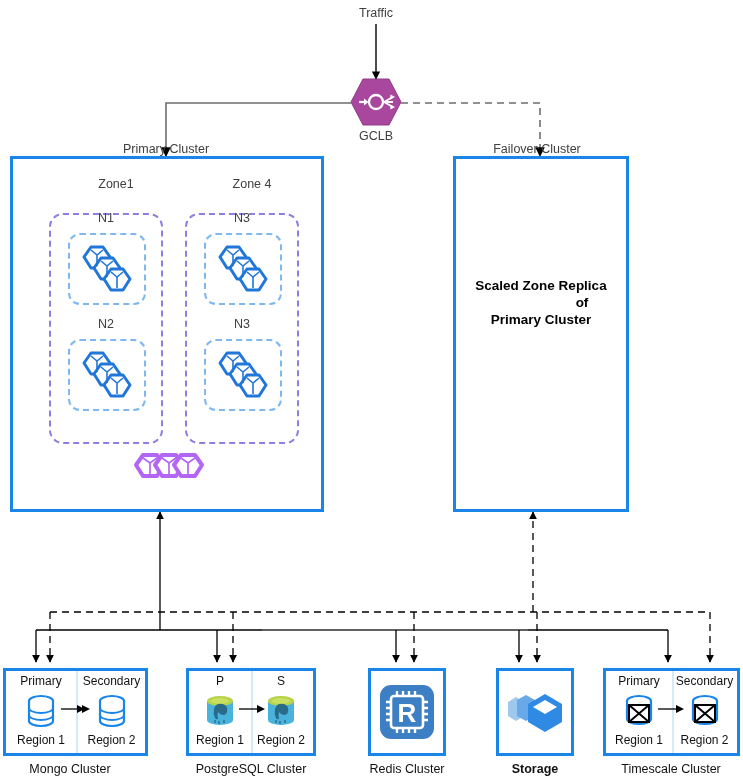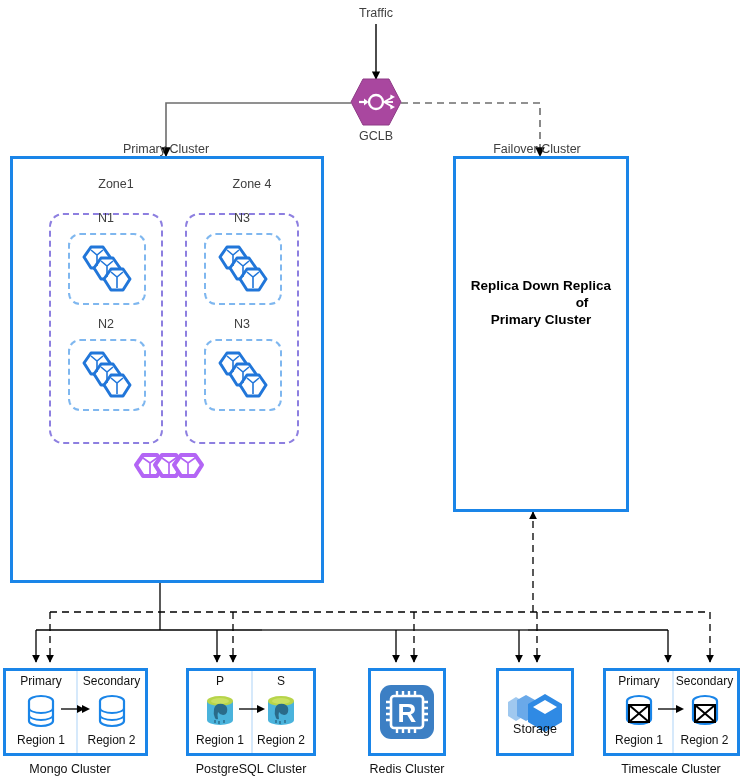--- a/index.html
+++ b/index.html
@@ -133,21 +133,21 @@
       <path d="M 34 24 L 43 24" stroke="#fff" stroke-width="1.9"></path>
       <path d="M 34 24 L 42 28.5" stroke="#fff" stroke-width="1.9"></path>
       <path d="M 40.5 16.5 L 45 19 L 40 21.5 z" fill="#fff"></path>
       <path d="M 40.5 31.5 L 45 29 L 40 26.5 z" fill="#fff"></path>
     </svg>
   </div>
   <div class="lbl ctr" style="left:376px;top:129px;">GCLB</div>
 
   <div class="lbl ctr" style="left:166px;top:142px;">Primary Cluster</div>
 
-  <div class="cluster-box" style="left:10px;top:156px;width:314px;height:427px;">
+  <div class="cluster-box" style="left:10px;top:156px;width:314px;height:356px;">
 
     <div class="lbl ctr" style="left:103px;top:18px;">Zone1</div>
     <div class="zone-box" style="left:36px;top:54px;width:114px;height:231px;"></div>
 
     <div class="lbl ctr" style="left:93px;top:52px;">N1</div>
     <div class="node-box" style="left:55px;top:74px;width:78px;height:72px;"></div>
     <div style="position:absolute;left:66px;top:84px;">
       <svg width="56" height="52" viewBox="0 0 56 52">
         <g fill="#ffffff" stroke="#2176d9" stroke-width="3" stroke-linejoin="round">
           <polygon points="5,14 12,4 24,4 31,14 24,25 12,25"></polygon>
@@ -229,21 +229,21 @@
           <path d="M 50,7 L 57,12 L 64,7 M 57,12 L 57,23"></path>
         </g>
       </svg>
     </div>
   </div>
 
   <div class="lbl ctr" style="left:537px;top:142px;">Failover Cluster</div>
 
   <div class="cluster-box" style="left:453px;top:156px;width:176px;height:356px;">
     <div style="position:absolute;left:0;top:118px;width:100%;">
-      <div class="failover-text" style="position:relative;">Replica Down Replica</div>
+      <div class="failover-text" style="position:relative;">Scaled Zone Replica</div>
       <div class="failover-text" style="position:relative;margin-left:41px;">of</div>
       <div class="failover-text" style="position:relative;">Primary Cluster</div>
     </div>
   </div>
 
   <div class="svc-box" style="left:3px;top:668px;width:145px;height:88px;">
     <div class="svc-half left" style="width:72px;">
       <div class="svc-top">Primary</div>
       <svg width="36" height="34" viewBox="0 0 36 34">
         <ellipse cx="18" cy="7" rx="12" ry="5" fill="#fff" stroke="#1a85e8" stroke-width="2.2"></ellipse>
@@ -330,21 +330,21 @@
         <g fill="#6aa9e9">
           <polygon points="13,16 22,11 31,16 31,32 22,37 13,32"></polygon>
         </g>
         <g fill="#2f8ae4">
           <polygon points="24,20 41,10 58,20 58,38 41,48 24,38"></polygon>
         </g>
         <polygon points="41,16 53,23 41,30 29,23" fill="#ffffff"></polygon>
       </svg>
     </div>
   </div>
-  <div class="svc-caption" style="left:535px;top:722px;">Storage</div>
+  <div class="svc-caption" style="left:535px;top:762px;font-weight:bold;">Storage</div>
 
   <div class="svc-box" style="left:603px;top:668px;width:137px;height:88px;">
     <div class="svc-half left" style="width:68px;">
       <div class="svc-top">Primary</div>
       <svg width="36" height="34" viewBox="0 0 36 34">
         <ellipse cx="18" cy="7" rx="12" ry="5" fill="#fff" stroke="#1a85e8" stroke-width="2.2"></ellipse>
         <path d="M 6 7 L 6 25 A 12 5 0 0 0 30 25 L 30 7" fill="#fff" stroke="#1a85e8" stroke-width="2.2"></path>
         <rect x="8" y="11" width="20" height="17" fill="none" stroke="#000" stroke-width="2"></rect>
         <path d="M 8 11 L 28 28 M 28 11 L 8 28" stroke="#000" stroke-width="2"></path>
       </svg>

